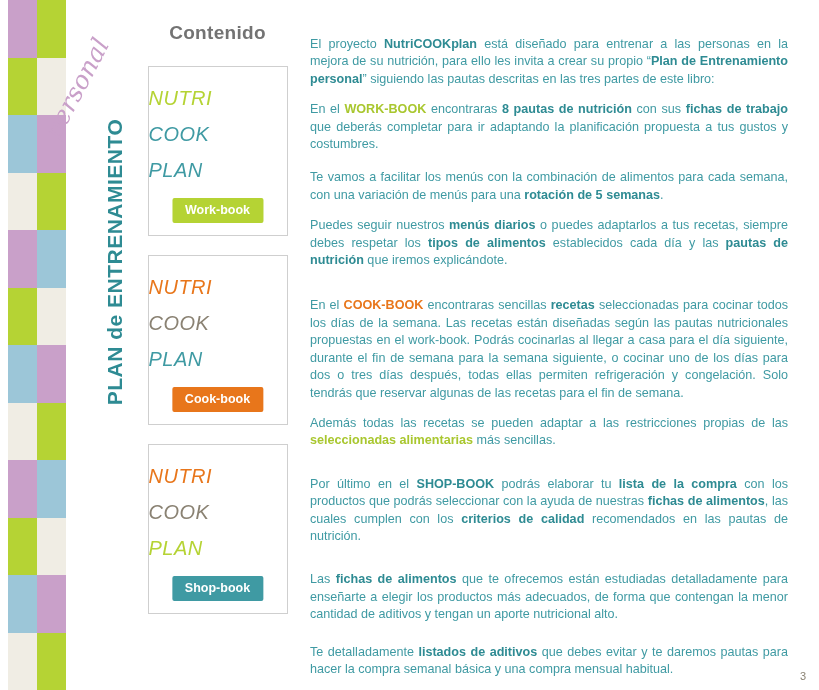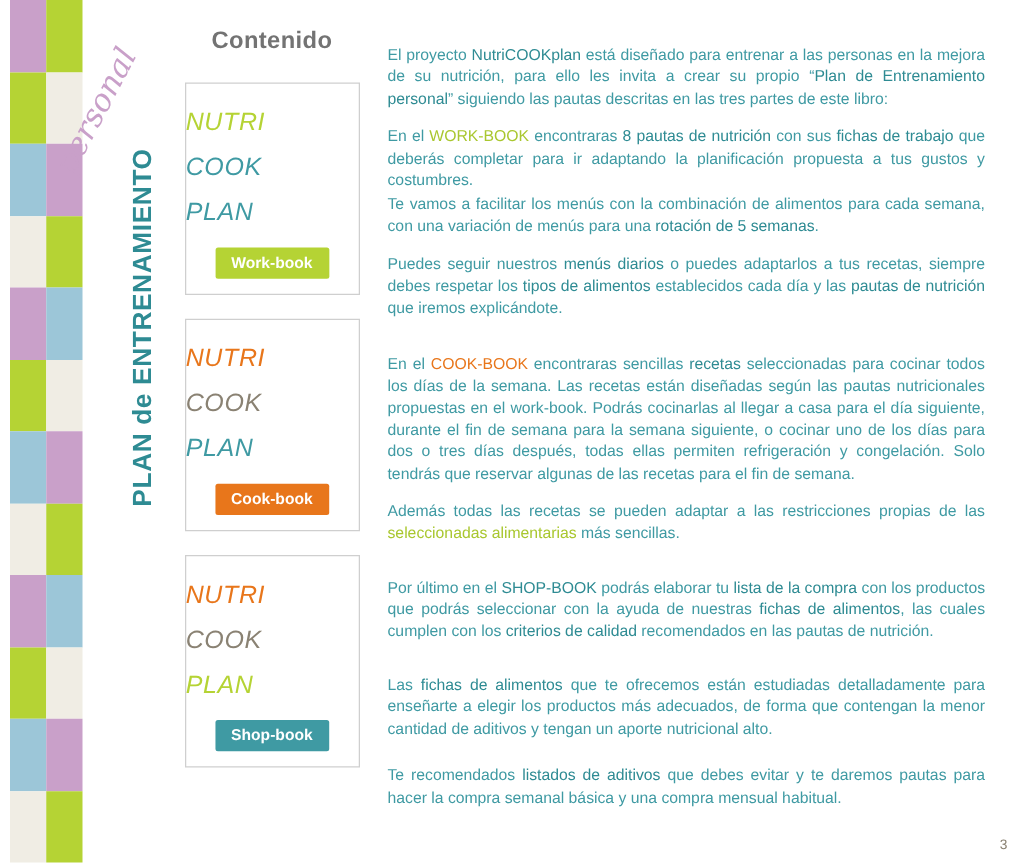--- a/index.html
+++ b/index.html
@@ -132,23 +132,23 @@
     width: 478px;
     font-size: 12.6px;
     line-height: 17.4px;
     color: #3f9aa3;
     text-align: justify;
   }
   #text-column p {
     margin: 0 0 13px 0;
   }
   #text-column p.tight {
-    margin-bottom: 2px;
-  }
-  #text-column b { font-weight: normal; }
+    margin-bottom: 16px;
+  }
+  #text-column b { font-weight: bold; }
   .t-orange { color: #e8761b; font-weight: bold; }
   .t-green  { color: #a9c72f; font-weight: bold; }
   .t-teal   { color: #2e8b93; font-weight: bold; }
 
   #page-number {
     position: absolute;
     right: 13px;
     bottom: 8px;
     font-size: 11px;
     color: #8a8273;
@@ -247,17 +247,17 @@
   <p><span>Puedes seguir nuestros </span><b class="t-teal">menús diarios</b><span> o puedes adaptarlos a tus recetas, siempre debes respetar los </span><b class="t-teal">tipos de alimentos</b><span> establecidos cada día y las </span><b class="t-teal">pautas de nutrición</b><span> que iremos explicándote.</span></p>
 
   <p style="margin-top:28px"><span>En el </span><b class="t-orange">COOK-BOOK</b><span> encontraras sencillas </span><b class="t-teal">recetas</b><span> seleccionadas para cocinar todos los días de la semana. Las recetas están diseñadas según las pautas nutricionales propuestas en el work-book. Podrás cocinarlas al llegar a casa para el día siguiente, durante el fin de semana para la semana siguiente, o cocinar uno de los días para dos o tres días después, todas ellas permiten refrigeración y congelación. Solo tendrás que reservar algunas de las recetas para el fin de semana.</span></p>
 
   <p><span>Además todas las recetas se pueden adaptar a las restricciones propias de las </span><b class="t-green">seleccionadas alimentarias</b><span> más sencillas.</span></p>
 
   <p style="margin-top:26px"><span>Por último en el </span><b class="t-teal">SHOP-BOOK</b><span> podrás elaborar tu </span><b class="t-teal">lista de la compra</b><span> con los productos que podrás seleccionar con la ayuda de nuestras </span><b class="t-teal">fichas de alimentos</b><span>, las cuales cumplen con los </span><b class="t-teal">criterios de calidad</b><span> recomendados en las pautas de nutrición.</span></p>
 
   <p style="margin-top:26px"><span>Las </span><b class="t-teal">fichas de alimentos</b><span> que te ofrecemos están estudiadas detalladamente para enseñarte a elegir los productos más adecuados, de forma que contengan la menor cantidad de aditivos y tengan un aporte nutricional alto.</span></p>
 
-  <p style="margin-top:20px"><span>Te recomendados </span><b class="t-teal">listados de aditivos</b><span> que debes evitar y te daremos pautas para hacer la compra semanal básica y una compra mensual habitual.</span></p>
+  <p style="margin-top:20px"><span>Te detalladamente </span><b class="t-teal">listados de aditivos</b><span> que debes evitar y te daremos pautas para hacer la compra semanal básica y una compra mensual habitual.</span></p>
 
 </div>
 
 <div id="page-number">3</div>
 
 </body></html>

